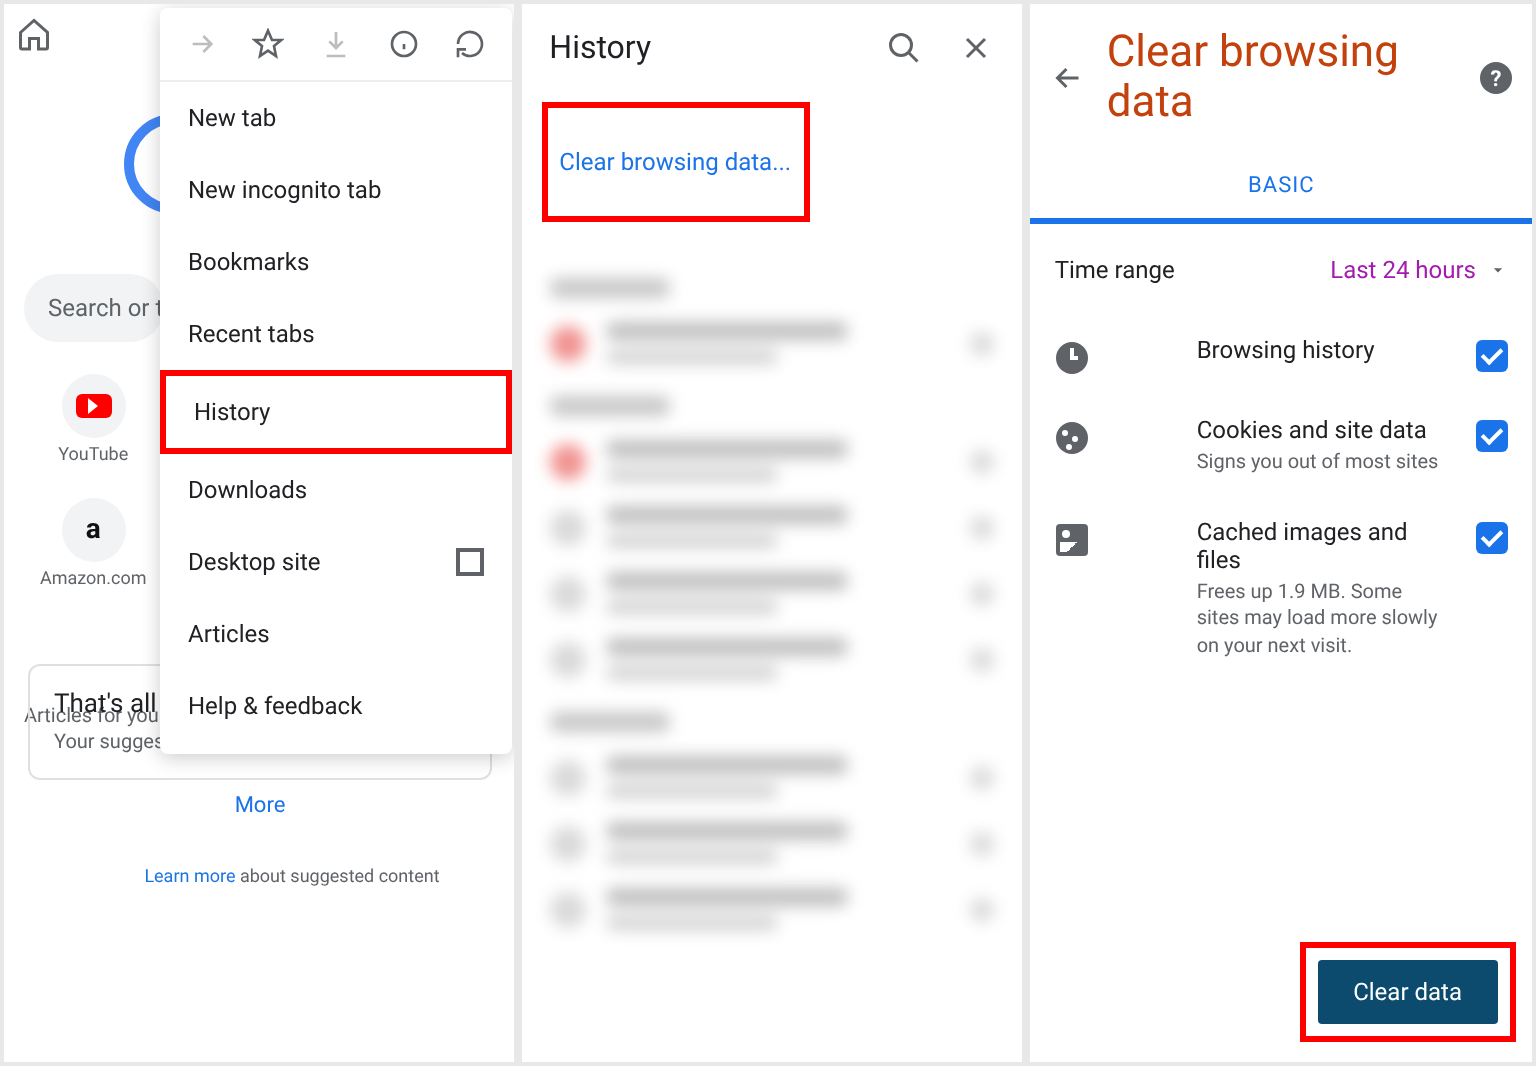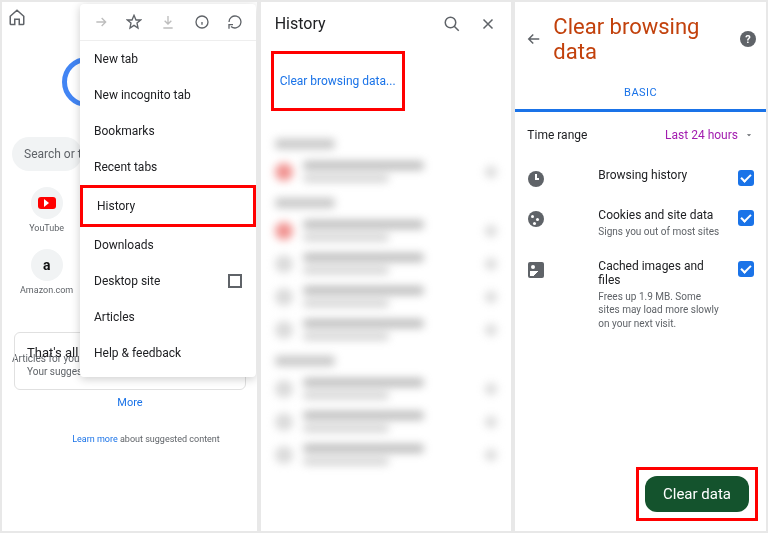--- a/index.html
+++ b/index.html
@@ -62,21 +62,21 @@
 .time-row { display: flex; justify-content: space-between; align-items: center; padding: 16px 12px; font-size: 12px; color: #202124; }
 .time-val { display: flex; align-items: center; gap: 6px; color: #a21caf; }
 .option { display: flex; align-items: flex-start; padding: 10px 12px; gap: 14px; }
 .opt-icon { width: 18px; height: 18px; display: flex; align-items: center; justify-content: center; color: #5f6368; flex-shrink: 0; margin-top: 2px; }
 .opt-text { flex: 1; margin-left: 39px; }
 .opt-title { font-size: 12px; color: #202124; margin-bottom: 3px; }
 .opt-sub { font-size: 10px; color: #5f6368; line-height: 1.35; }
 .check { width: 16px; height: 16px; background: #1a73e8; border-radius: 3px; position: relative; flex-shrink: 0; margin-top: 2px; }
 .check::after { content:''; position:absolute; left:3px; top:4px; width:8px; height:4px; border-left:2px solid #fff; border-bottom:2px solid #fff; transform: rotate(-45deg); }
 .clear-btn-wrap { position: absolute; bottom: 10px; right: 8px; padding: 6px; border: 3px solid #f00; }
-.clear-btn { background: #14532d; color: #fff; font-size: 15px; padding: 9px 18px; border: none; border-radius: 12px; cursor: pointer; }
+.clear-btn { background: #0c4a6e; color: #fff; font-size: 12px; padding: 9px 18px; border: none; border-radius: 2px; cursor: pointer; }
 .clock-icon { width:16px; height:16px; border-radius:50%; background:#5f6368; position:relative; }
 .clock-icon::before { content:''; position:absolute; left:7px; top:3px; width:2px; height:5px; background:#fff; }
 .clock-icon::after { content:''; position:absolute; left:7px; top:7px; width:4px; height:2px; background:#fff; }
 .cookie-icon { width:16px; height:16px; border-radius:50%; background:#5f6368; position:relative; }
 .cookie-icon::before { content:''; position:absolute; left:3px; top:4px; width:3px; height:3px; background:#fff; border-radius:50%; box-shadow: 5px 3px 0 #fff, 2px 7px 0 #fff; }
 .image-icon { width:16px; height:16px; background:#5f6368; border-radius:2px; position:relative; }
 .image-icon::before { content:''; position:absolute; left:3px; top:3px; width:4px; height:4px; background:#fff; border-radius:50%; }
 .image-icon::after { content:''; position:absolute; left:2px; bottom:2px; width:12px; height:5px; background:linear-gradient(135deg,#fff 50%, transparent 50%); }
 svg { display: block; }
 </style>

